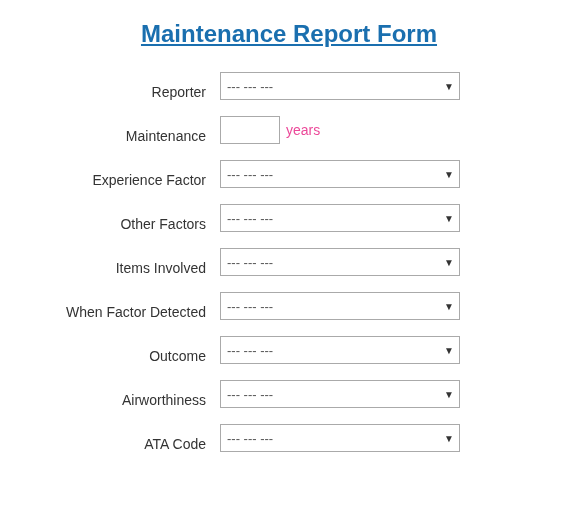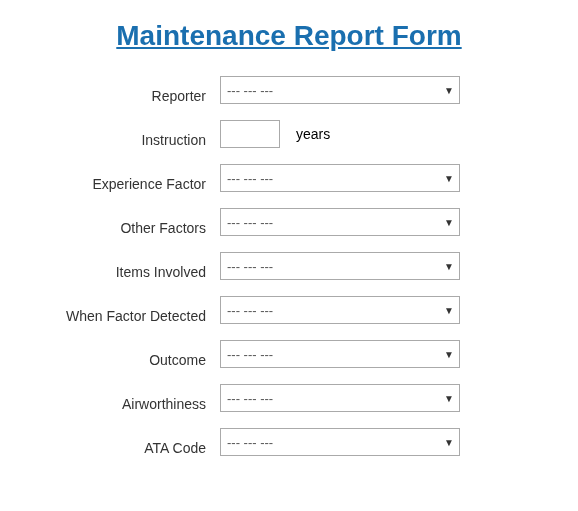--- a/index.html
+++ b/index.html
@@ -19,21 +19,21 @@
     }
 
     .form-container {
       width: 100%;
       max-width: 578px;
       padding: 10px 20px 20px 20px;
     }
 
     .form-title {
       text-align: center;
-      font-size: 28px;
+      font-size: 24px;
       font-weight: bold;
       color: #1a6faf;
       text-decoration: underline;
       margin-bottom: 18px;
     }
 
     .form-row {
       display: flex;
       align-items: flex-end;
       margin-bottom: 10px;
@@ -87,23 +87,23 @@
 
     .experience-input {
       width: 60px;
       height: 28px;
       border: 1px solid #aaaaaa;
       padding: 2px 6px;
       font-size: 13px;
     }
 
     .years-label {
-      margin-left: 16px;
+      margin-left: 6px;
       font-size: 14px;
-      color: #000000;
+      color: #ec4899;
     }
 
     .checkbox-input {
       width: 16px;
       height: 16px;
       cursor: pointer;
     }
   </style>
 </head>
 <body>
@@ -116,21 +116,21 @@
     <div class="form-control-wrapper">
       <div class="select-wrapper">
         <select>
           <option>--- --- ---</option>
         </select>
       </div>
     </div>
   </div>
 
   <div class="form-row">
-    <label class="form-label">Instruction</label>
+    <label class="form-label">Maintenance</label>
     <div class="form-control-wrapper">
       <input type="text" class="experience-input" value="" style="">
       <span class="years-label">years</span>
     </div>
   </div>
 
   <div class="form-row">
     <label class="form-label">Experience Factor</label>
     <div class="form-control-wrapper">
       <div class="select-wrapper">

